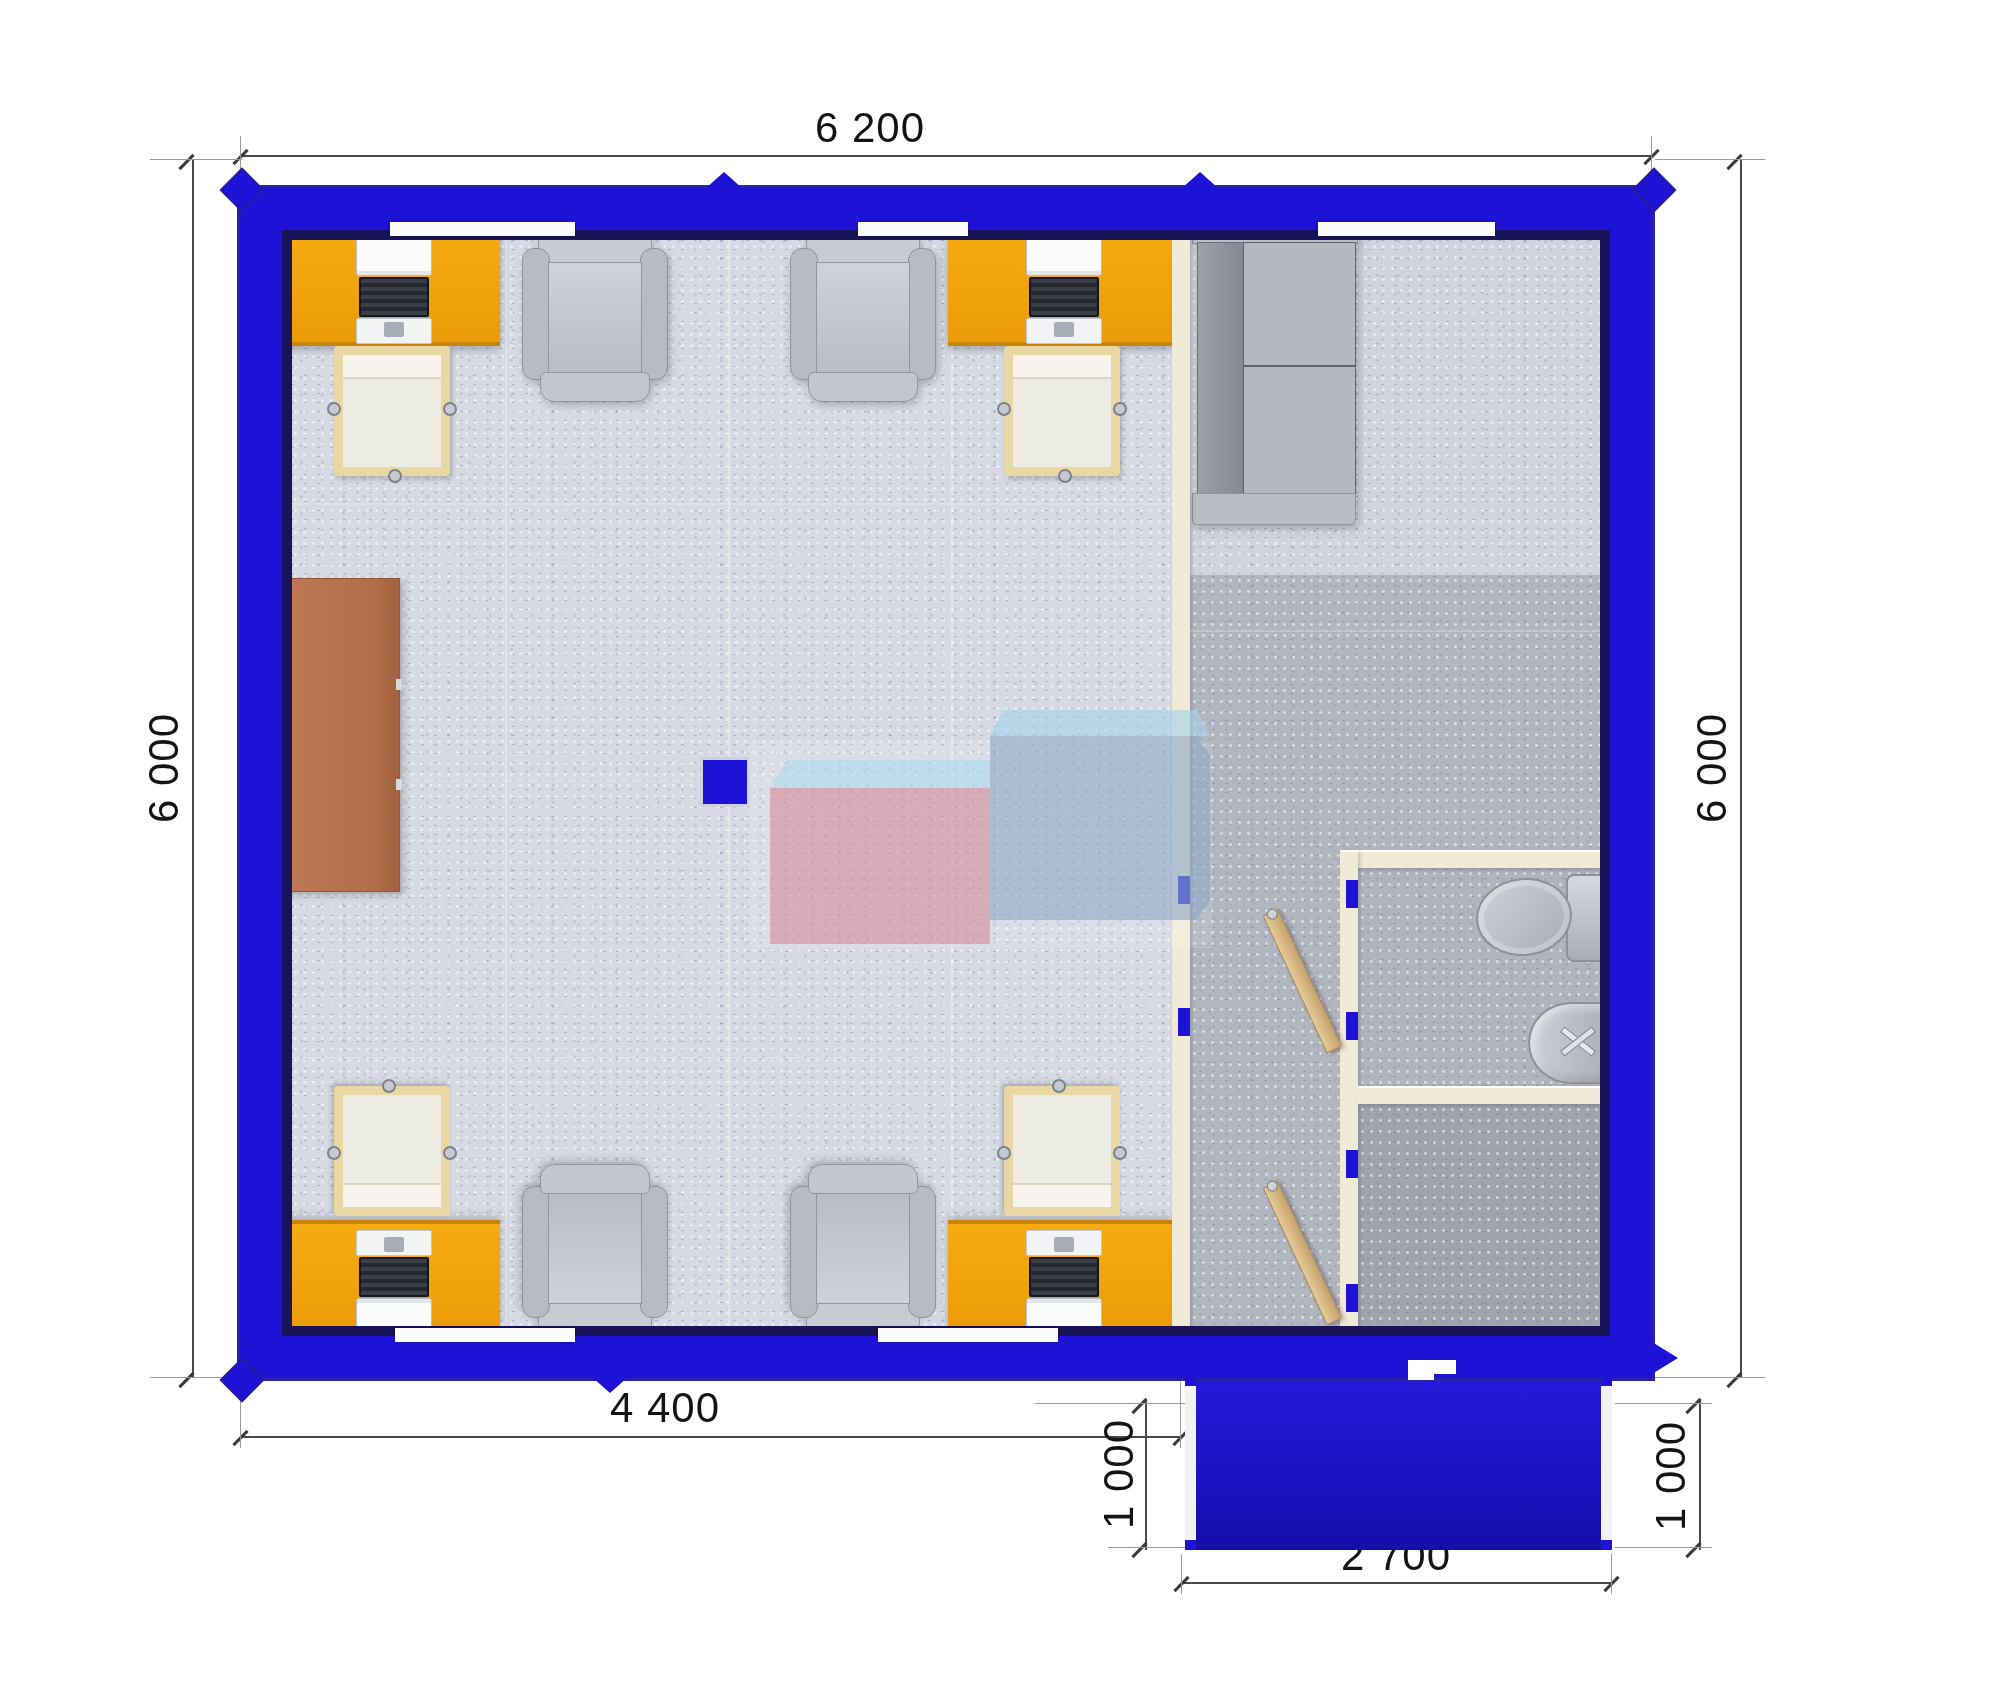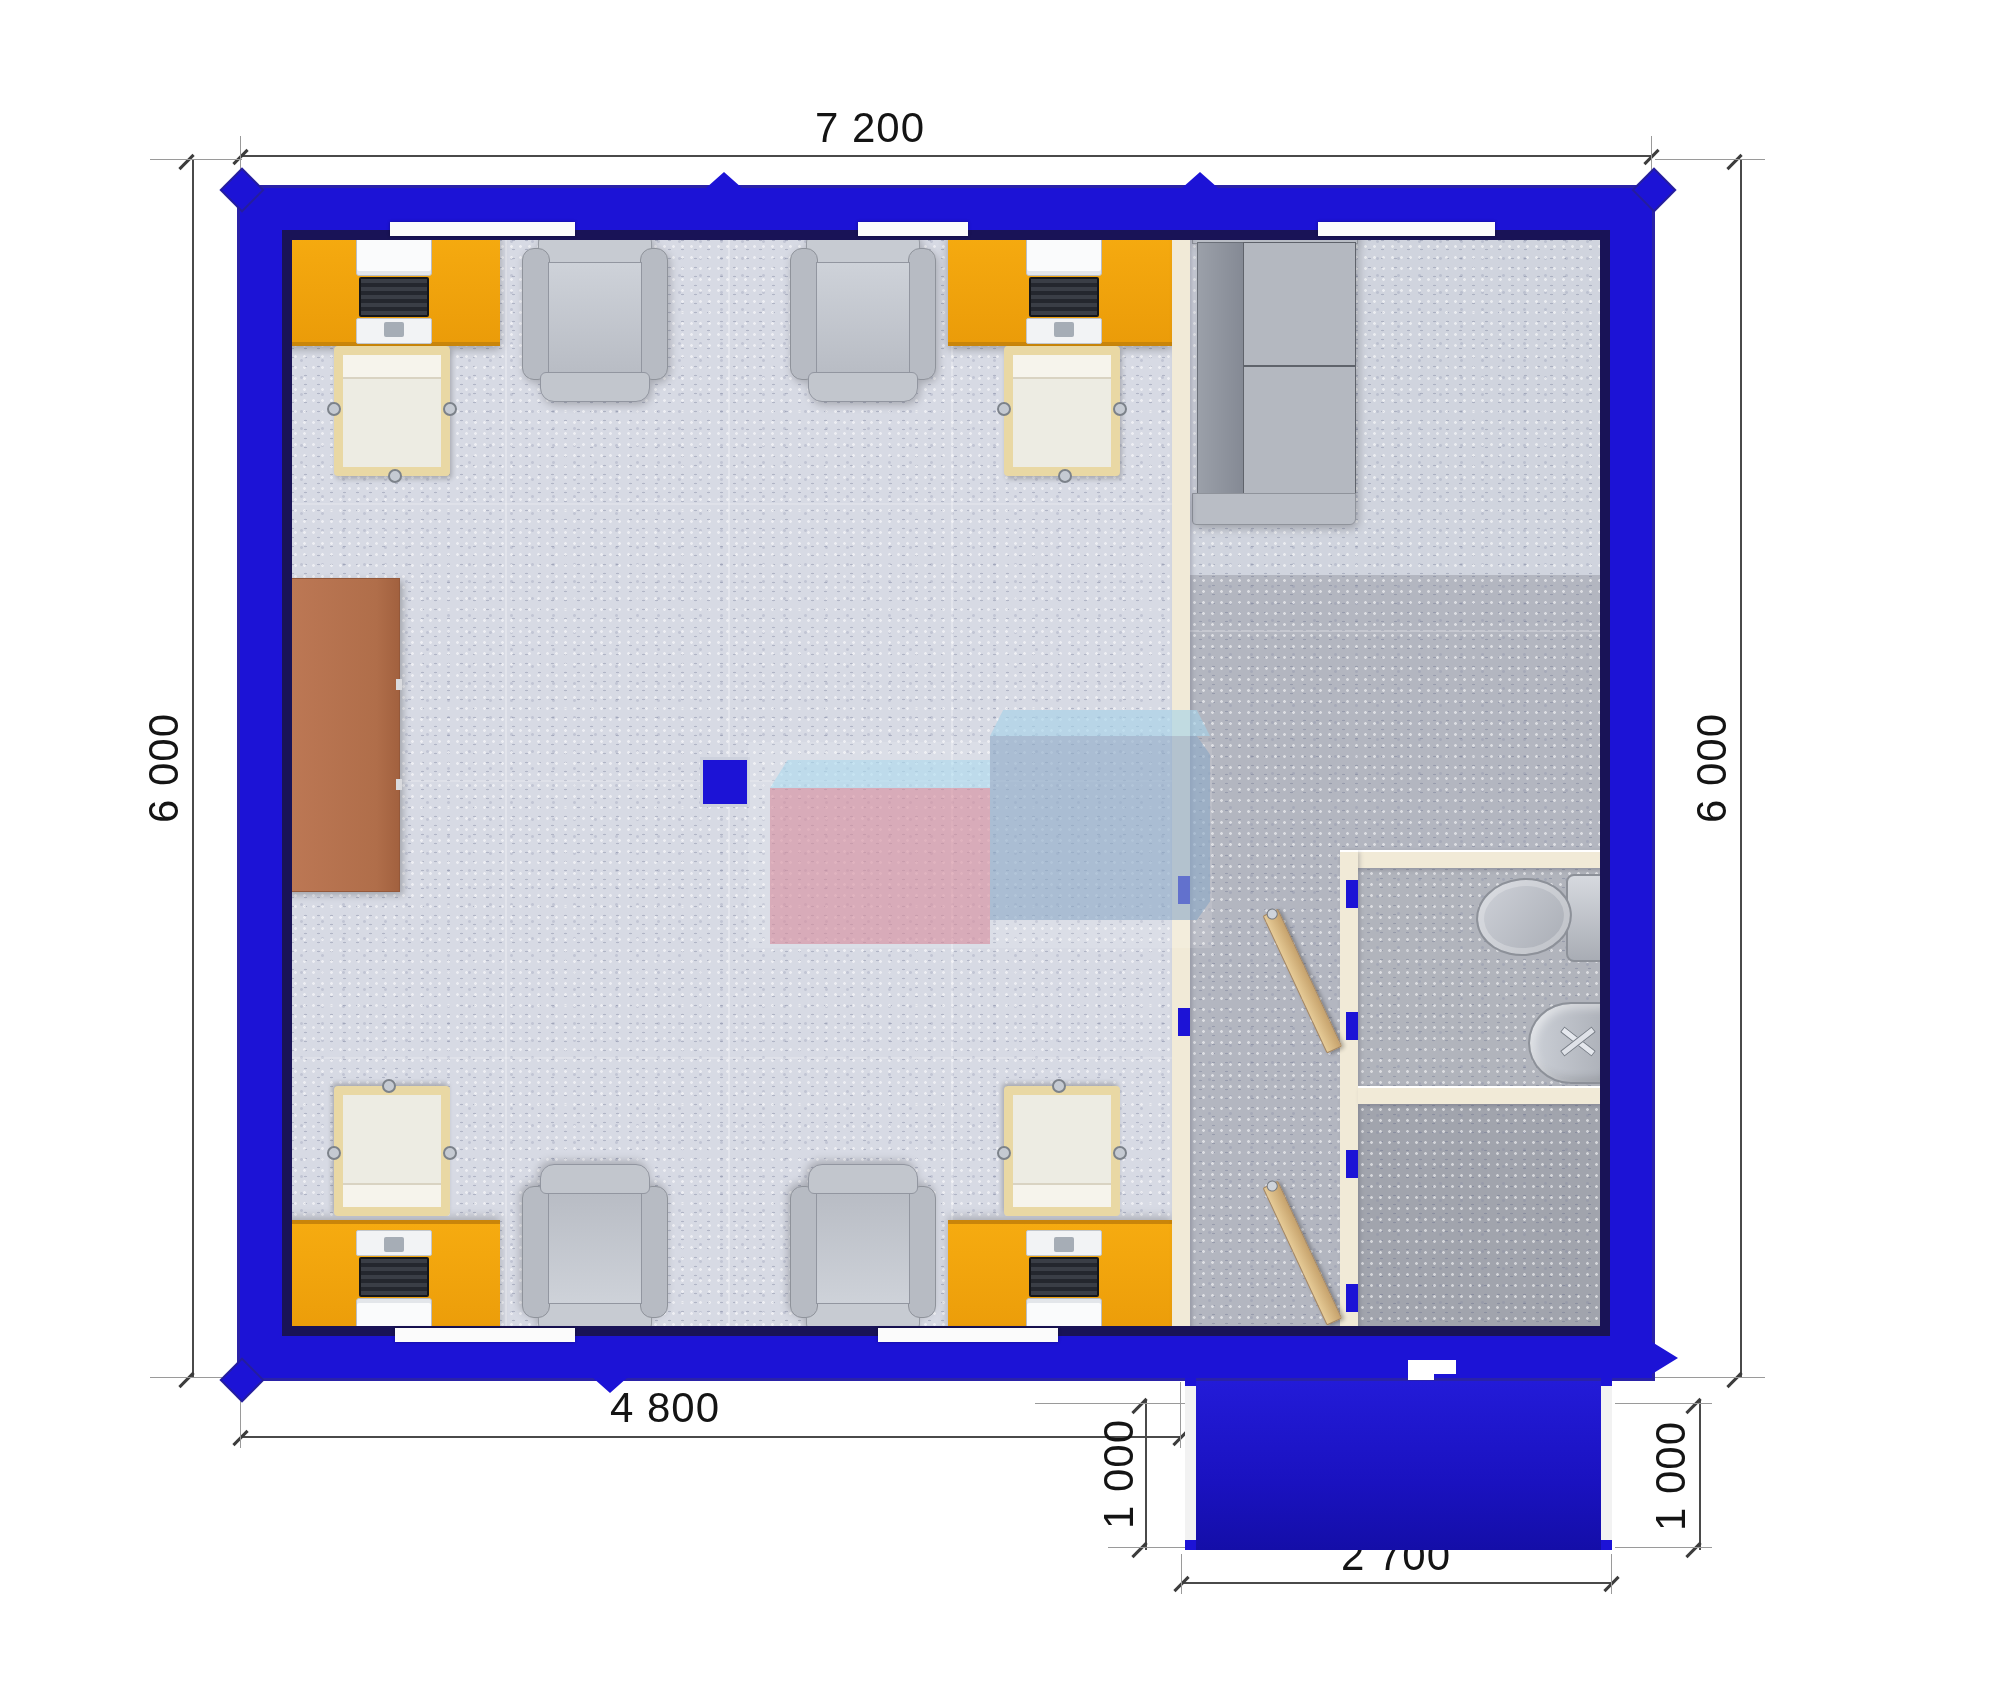--- a/index.html
+++ b/index.html
@@ -246,42 +246,42 @@
     <div class="abs" style="left:30px;top:88px;width:220px;height:156px;background:#d98f9e;"></div>
     <div class="abs" style="left:250px;top:10px;width:220px;height:26px;background:#a5d2e8;clip-path:polygon(6% 0,94% 0,100% 100%,0 100%);"></div>
     <div class="abs" style="left:250px;top:36px;width:220px;height:184px;background:#8eabc9;clip-path:polygon(0 0,94% 0,100% 10%,100% 90%,94% 100%,0 100%);"></div>
   </div>
 
   <div class="dim-line-h" style="left:240px;top:155px;width:1412px;"></div>
   <div class="tick" style="left:239px;top:147px;"></div>
   <div class="tick" style="left:1650px;top:147px;"></div>
   <div class="ext-line-v" style="left:240px;top:136px;height:40px;"></div>
   <div class="ext-line-v" style="left:1651px;top:136px;height:40px;"></div>
-  <div class="dim-label" style="left:870px;top:128px;">7 200</div>
+  <div class="dim-label" style="left:870px;top:128px;">6 200</div>
 
   <div class="dim-line-v" style="left:192px;top:160px;height:1218px;"></div>
   <div class="tick" style="left:185px;top:152px;"></div>
   <div class="tick" style="left:185px;top:1370px;"></div>
   <div class="ext-line-h" style="left:150px;top:159px;width:92px;"></div>
   <div class="ext-line-h" style="left:150px;top:1377px;width:92px;"></div>
   <div class="dim-label rot" style="left:164px;top:768px;">6 000</div>
 
   <div class="dim-line-v" style="left:1740px;top:160px;height:1218px;"></div>
   <div class="tick" style="left:1733px;top:152px;"></div>
   <div class="tick" style="left:1733px;top:1370px;"></div>
   <div class="ext-line-h" style="left:1655px;top:159px;width:110px;"></div>
   <div class="ext-line-h" style="left:1655px;top:1377px;width:110px;"></div>
   <div class="dim-label rot" style="left:1712px;top:768px;">6 000</div>
 
   <div class="dim-line-h" style="left:240px;top:1436px;width:941px;"></div>
   <div class="tick" style="left:239px;top:1428px;"></div>
   <div class="tick" style="left:1179px;top:1428px;"></div>
   <div class="ext-line-v" style="left:240px;top:1382px;height:66px;"></div>
   <div class="ext-line-v" style="left:1180px;top:1382px;height:66px;"></div>
-  <div class="dim-label" style="left:665px;top:1408px;">4 800</div>
+  <div class="dim-label" style="left:665px;top:1408px;">4 400</div>
 
   <div class="dim-line-v" style="left:1145px;top:1400px;height:150px;"></div>
   <div class="tick" style="left:1138px;top:1396px;"></div>
   <div class="tick" style="left:1138px;top:1540px;"></div>
   <div class="ext-line-h" style="left:1035px;top:1403px;width:157px;"></div>
   <div class="ext-line-h" style="left:1108px;top:1547px;width:84px;"></div>
   <div class="dim-label rot" style="left:1119px;top:1474px;">1 000</div>
 
   <div class="dim-line-v" style="left:1699px;top:1400px;height:150px;"></div>
   <div class="tick" style="left:1692px;top:1396px;"></div>

